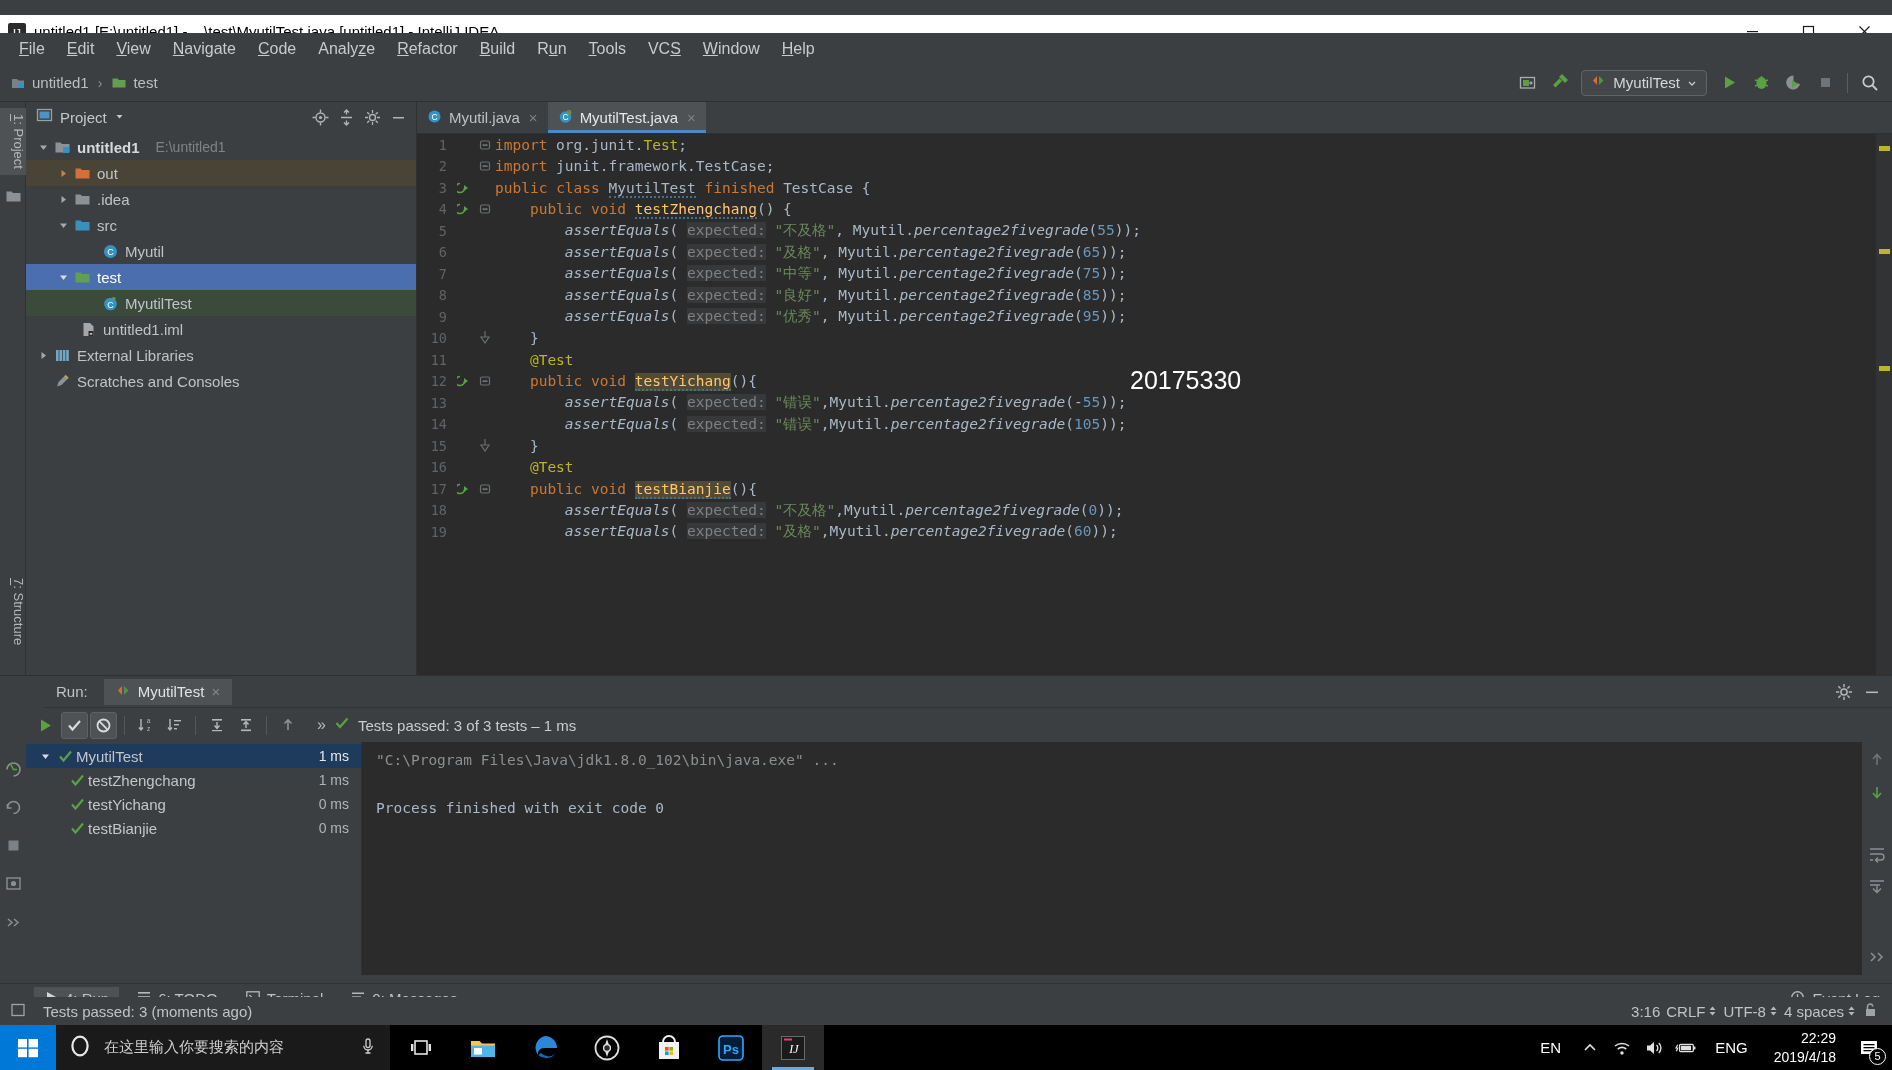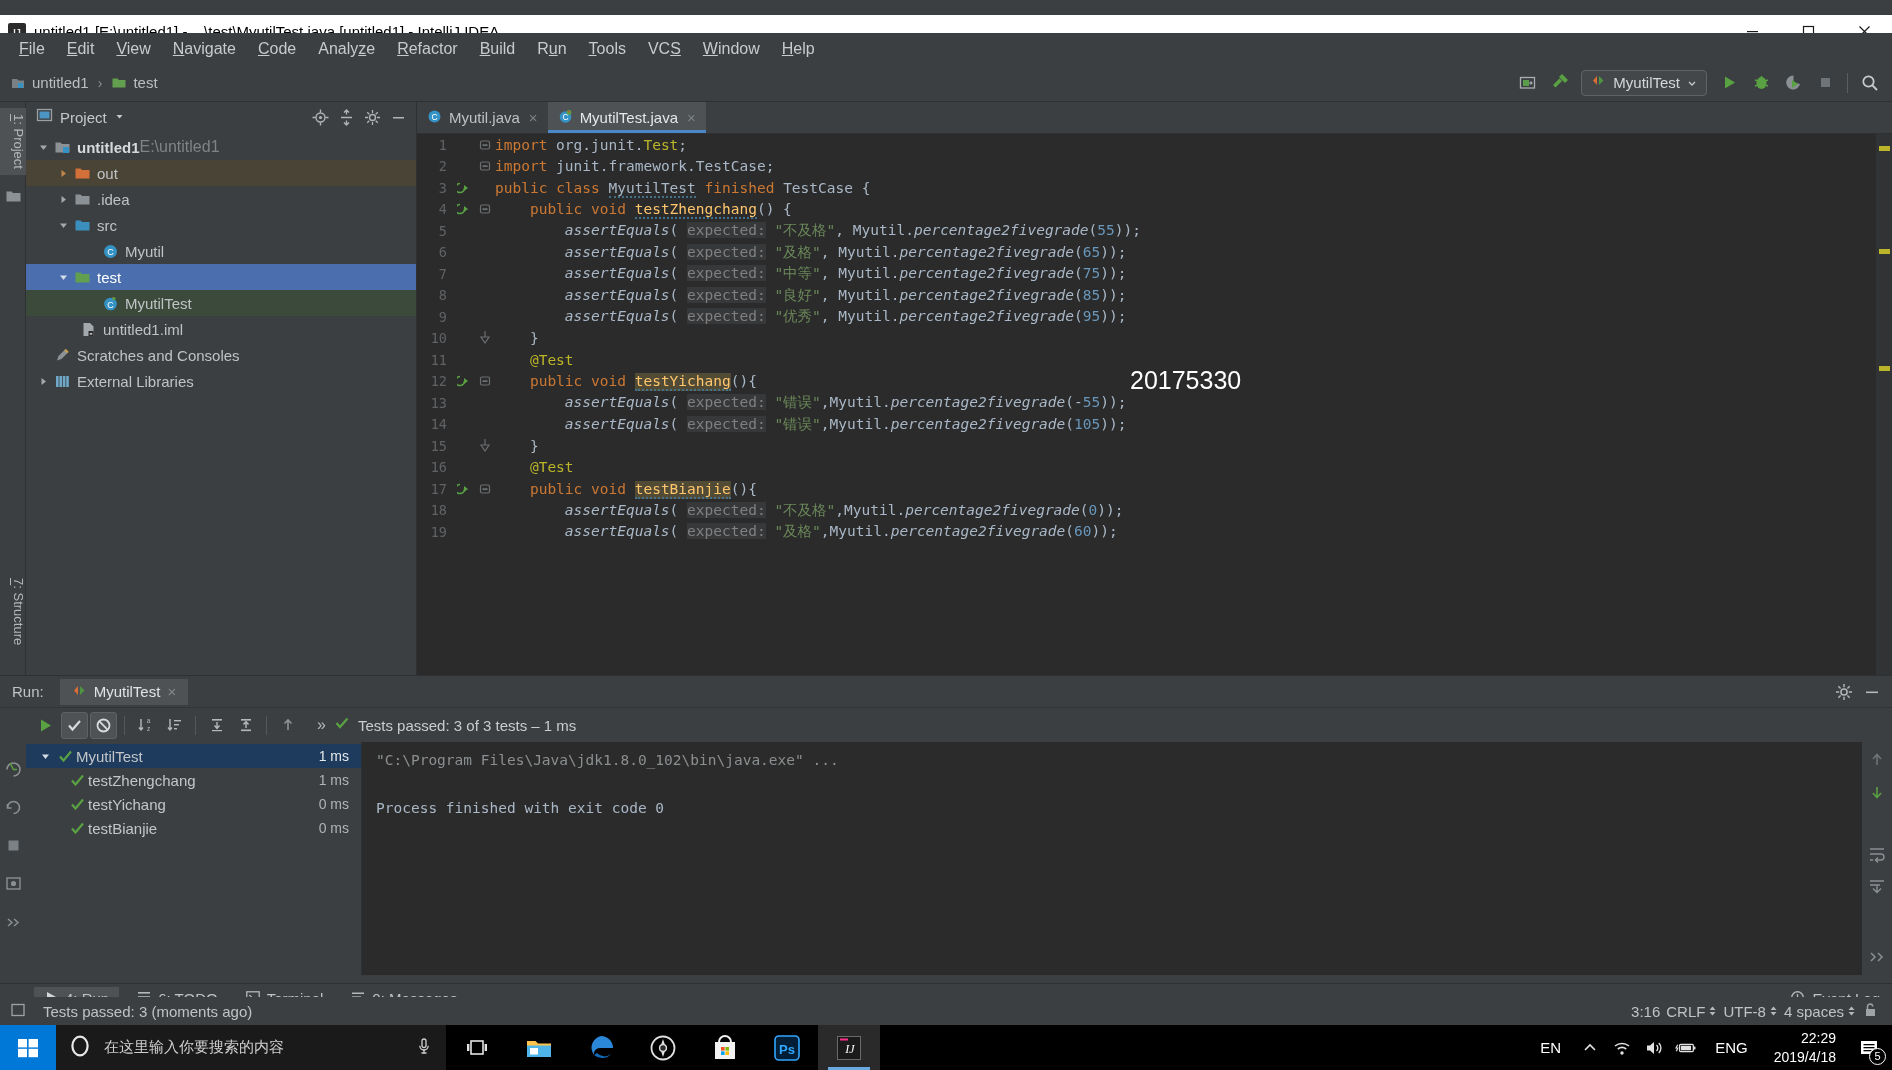--- a/index.html
+++ b/index.html
@@ -106,21 +106,21 @@
     height: 26px; display: flex; align-items: center; padding-left: 8px;
     color: #bfc3c5; white-space: nowrap;
   }
   .trow.sel { background: #4b6eaf; color: #ffffff; }
   .trow.ctx { background: #3c4a3c; }
   .trow.ctx2 { background: #4a4436; }
   .arrow { width: 18px; display: flex; align-items: center; justify-content: center; flex: none; }
   .ticon { width: 20px; display: flex; align-items: center; justify-content: center; margin-right: 5px; flex: none; }
   .tlabel { }
   .tlabel.bold { font-weight: bold; color: #d6d9db; }
-  .tpath { color: #7f8386; margin-left: 0; font-size: 16px; }
+  .tpath { color: #7f8386; margin-left: 16px; font-size: 14px; }
 
   
   .editor {
     position: absolute; top: 102px; left: 417px; right: 0; bottom: 95px;
     background: #2b2b2b; display: flex; flex-direction: column;
   }
   .tabbar {
     height: 32px; background: #3c3f41; display: flex; align-items: stretch;
     flex: none; border-bottom: 1px solid #2e3133;
   }
@@ -173,21 +173,21 @@
     background: #313335;
   }
   .mark-y { position: absolute; right: 2px; width: 11px; height: 5px; }
   .runwrap {
     position: absolute; left: 0; right: 0; top: 675px; bottom: 95px;
     display: flex; flex-direction: column; background: #3c3f41;
     border-top: 1px solid #2e3133;
   }
   .run-tabrow {
     height: 32px; display: flex; align-items: center; flex: none;
-    padding-left: 12px; border-bottom: 1px solid #323537;
+    padding-left: 12px; border-bottom: 1px solid #323537; margin-left: 44px;
   }
   .run-label { font-size: 15px; color: #bfc3c5; margin-right: 16px; }
   .run-tab {
     display: flex; align-items: center; gap: 7px; padding: 4px 12px;
     background: #4e5254; font-size: 15px; color: #e0e3e5;
   }
   .run-tab .x { color: #85898b; }
   .run-right-ic { margin-left: auto; display: flex; gap: 4px; padding-right: 8px; }
   .run-body { flex: 1; display: flex; position: relative; }
   .run-vtools {
@@ -260,21 +260,21 @@
   
   .taskbar {
     position: absolute; left: 0; right: 0; bottom: 0; height: 45px;
     background: #000000; display: flex; align-items: center;
   }
   .start-btn {
     width: 56px; height: 45px; display: flex; align-items: center;
     justify-content: center; background: #0078d7;
   }
   .tb-search {
-    width: 390px; height: 45px; background: #1a1a1a; display: flex;
+    width: 334px; height: 45px; background: #1a1a1a; display: flex;
     align-items: center; padding: 0 12px; gap: 12px;
   }
   .tb-search-text { font-size: 15px; color: #cfcfcf; }
   .tb-mic { margin-left: auto; }
   .tb-apps { display: flex; align-items: flex-end; height: 45px; border-radius: 7px; }
   .tb-app {
     width: 62px; height: 45px; display: flex; align-items: center;
     justify-content: center; position: relative;
   }
   .tb-app.active { background: #2a2a2a; }
@@ -586,45 +586,45 @@
         <span class="ticon">
           <svg width="17" height="17" viewBox="0 0 17 17">
               <path d="M3.5 2 L10 2 L13.5 5.5 L13.5 15 L3.5 15 Z" fill="#a2a8ac"></path>
               <rect x="8.5" y="10" width="5" height="5" fill="#2b2b2b"></rect>
               <rect x="9.8" y="12.3" width="2.4" height="1.2" fill="#fff"></rect>
             </svg>
         </span>
         <span class="tlabel">untitled1.iml</span>
       </div>
 
-      <div class="trow" style="padding-left:26px;">
-        <span class="ticon">
-          <svg width="17" height="17" viewBox="0 0 17 17">
-              <path d="M3 13.5 L4.5 9 L11 2.5 L14 5.5 L7.5 12 Z" fill="#8b9195"></path>
-              <path d="M11 2.5 L14 5.5" stroke="#c8a04a" stroke-width="2"></path>
-            </svg>
-        </span>
-        <span class="tlabel">Scratches and Consoles</span>
-      </div>
-
       <div class="trow">
         <span class="arrow">
           <svg width="11" height="11" viewBox="0 0 11 11">
               <path d="M3.5 2 L3.5 9 L8 5.5 Z" fill="#a4a8aa"></path>
             </svg>
         </span>
         <span class="ticon">
           <svg width="17" height="17" viewBox="0 0 17 17">
               <rect x="2" y="3" width="2.6" height="11" fill="#6fa8c9"></rect>
               <rect x="5.4" y="3" width="2.6" height="11" fill="#6fa8c9"></rect>
               <rect x="8.8" y="3" width="2.6" height="11" fill="#6fa8c9"></rect>
               <rect x="12.2" y="3" width="2.6" height="11" fill="#6fa8c9"></rect>
             </svg>
         </span>
         <span class="tlabel">External Libraries</span>
+      </div>
+
+      <div class="trow" style="padding-left:26px;">
+        <span class="ticon">
+          <svg width="17" height="17" viewBox="0 0 17 17">
+              <path d="M3 13.5 L4.5 9 L11 2.5 L14 5.5 L7.5 12 Z" fill="#8b9195"></path>
+              <path d="M11 2.5 L14 5.5" stroke="#c8a04a" stroke-width="2"></path>
+            </svg>
+        </span>
+        <span class="tlabel">Scratches and Consoles</span>
       </div>
 
     </div>
   </div>
 
   <div class="editor">
     <div class="tabbar">
       <div class="etab">
         <span>
           <svg width="15" height="15" viewBox="0 0 15 15">

